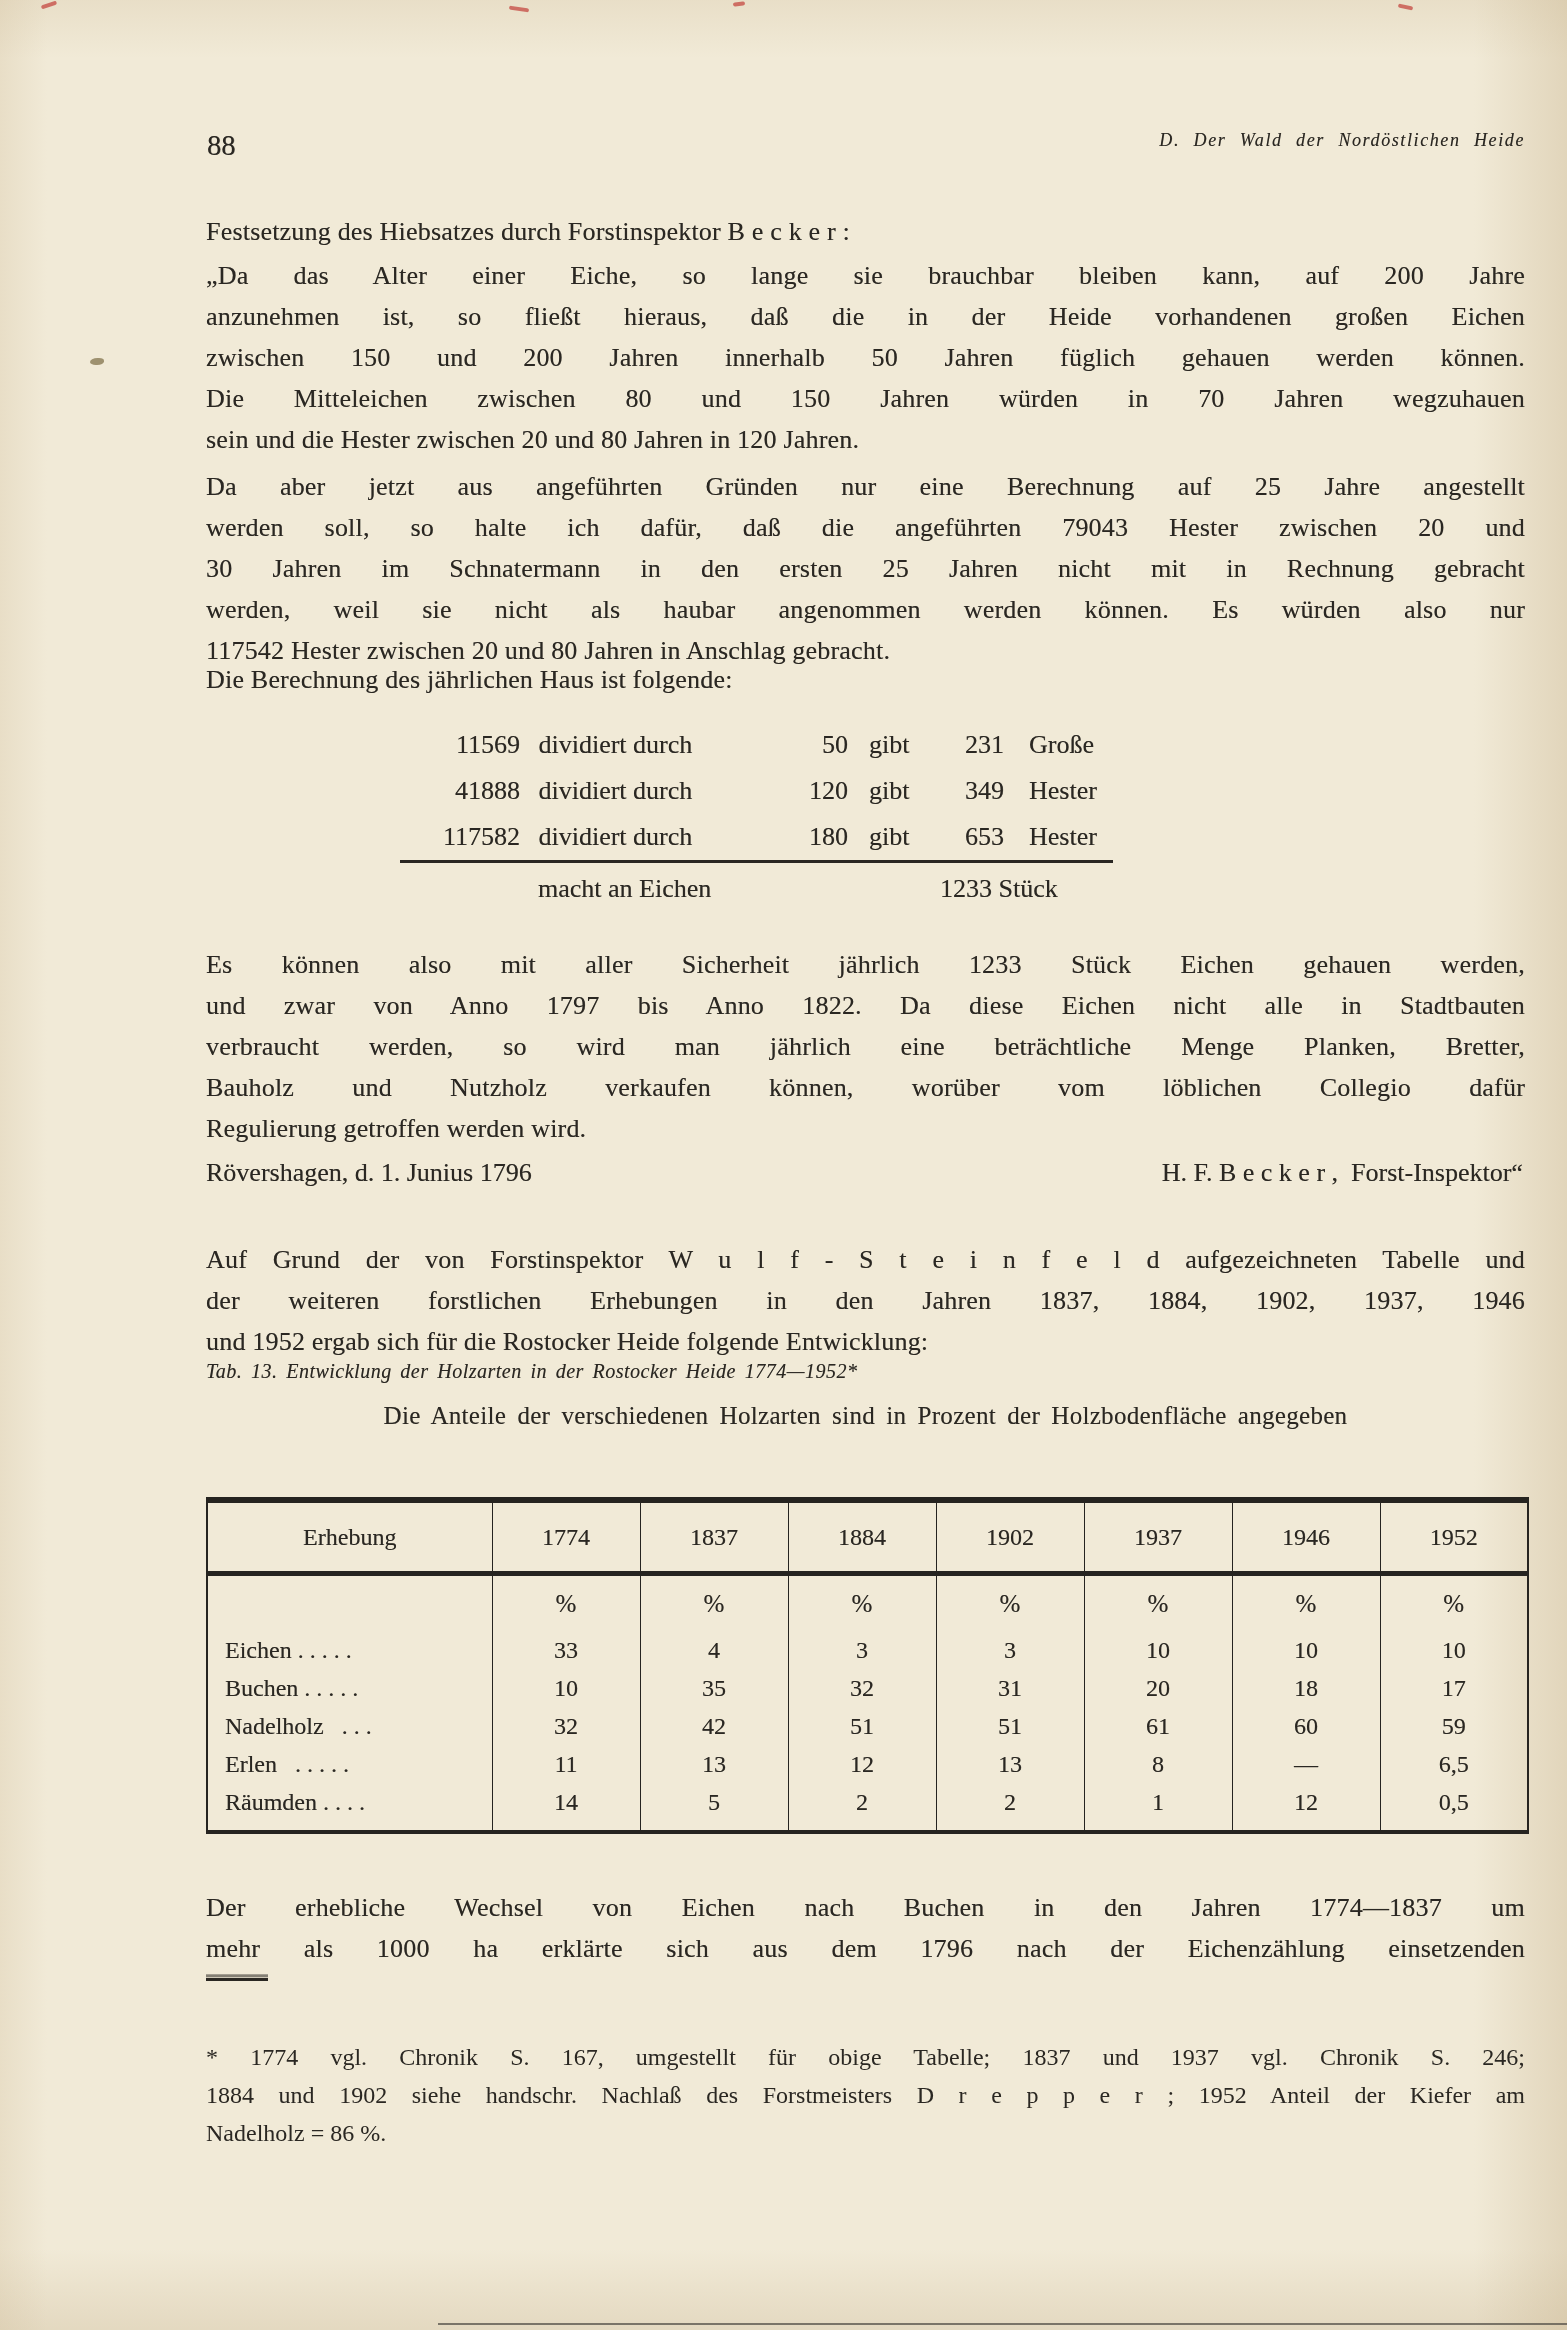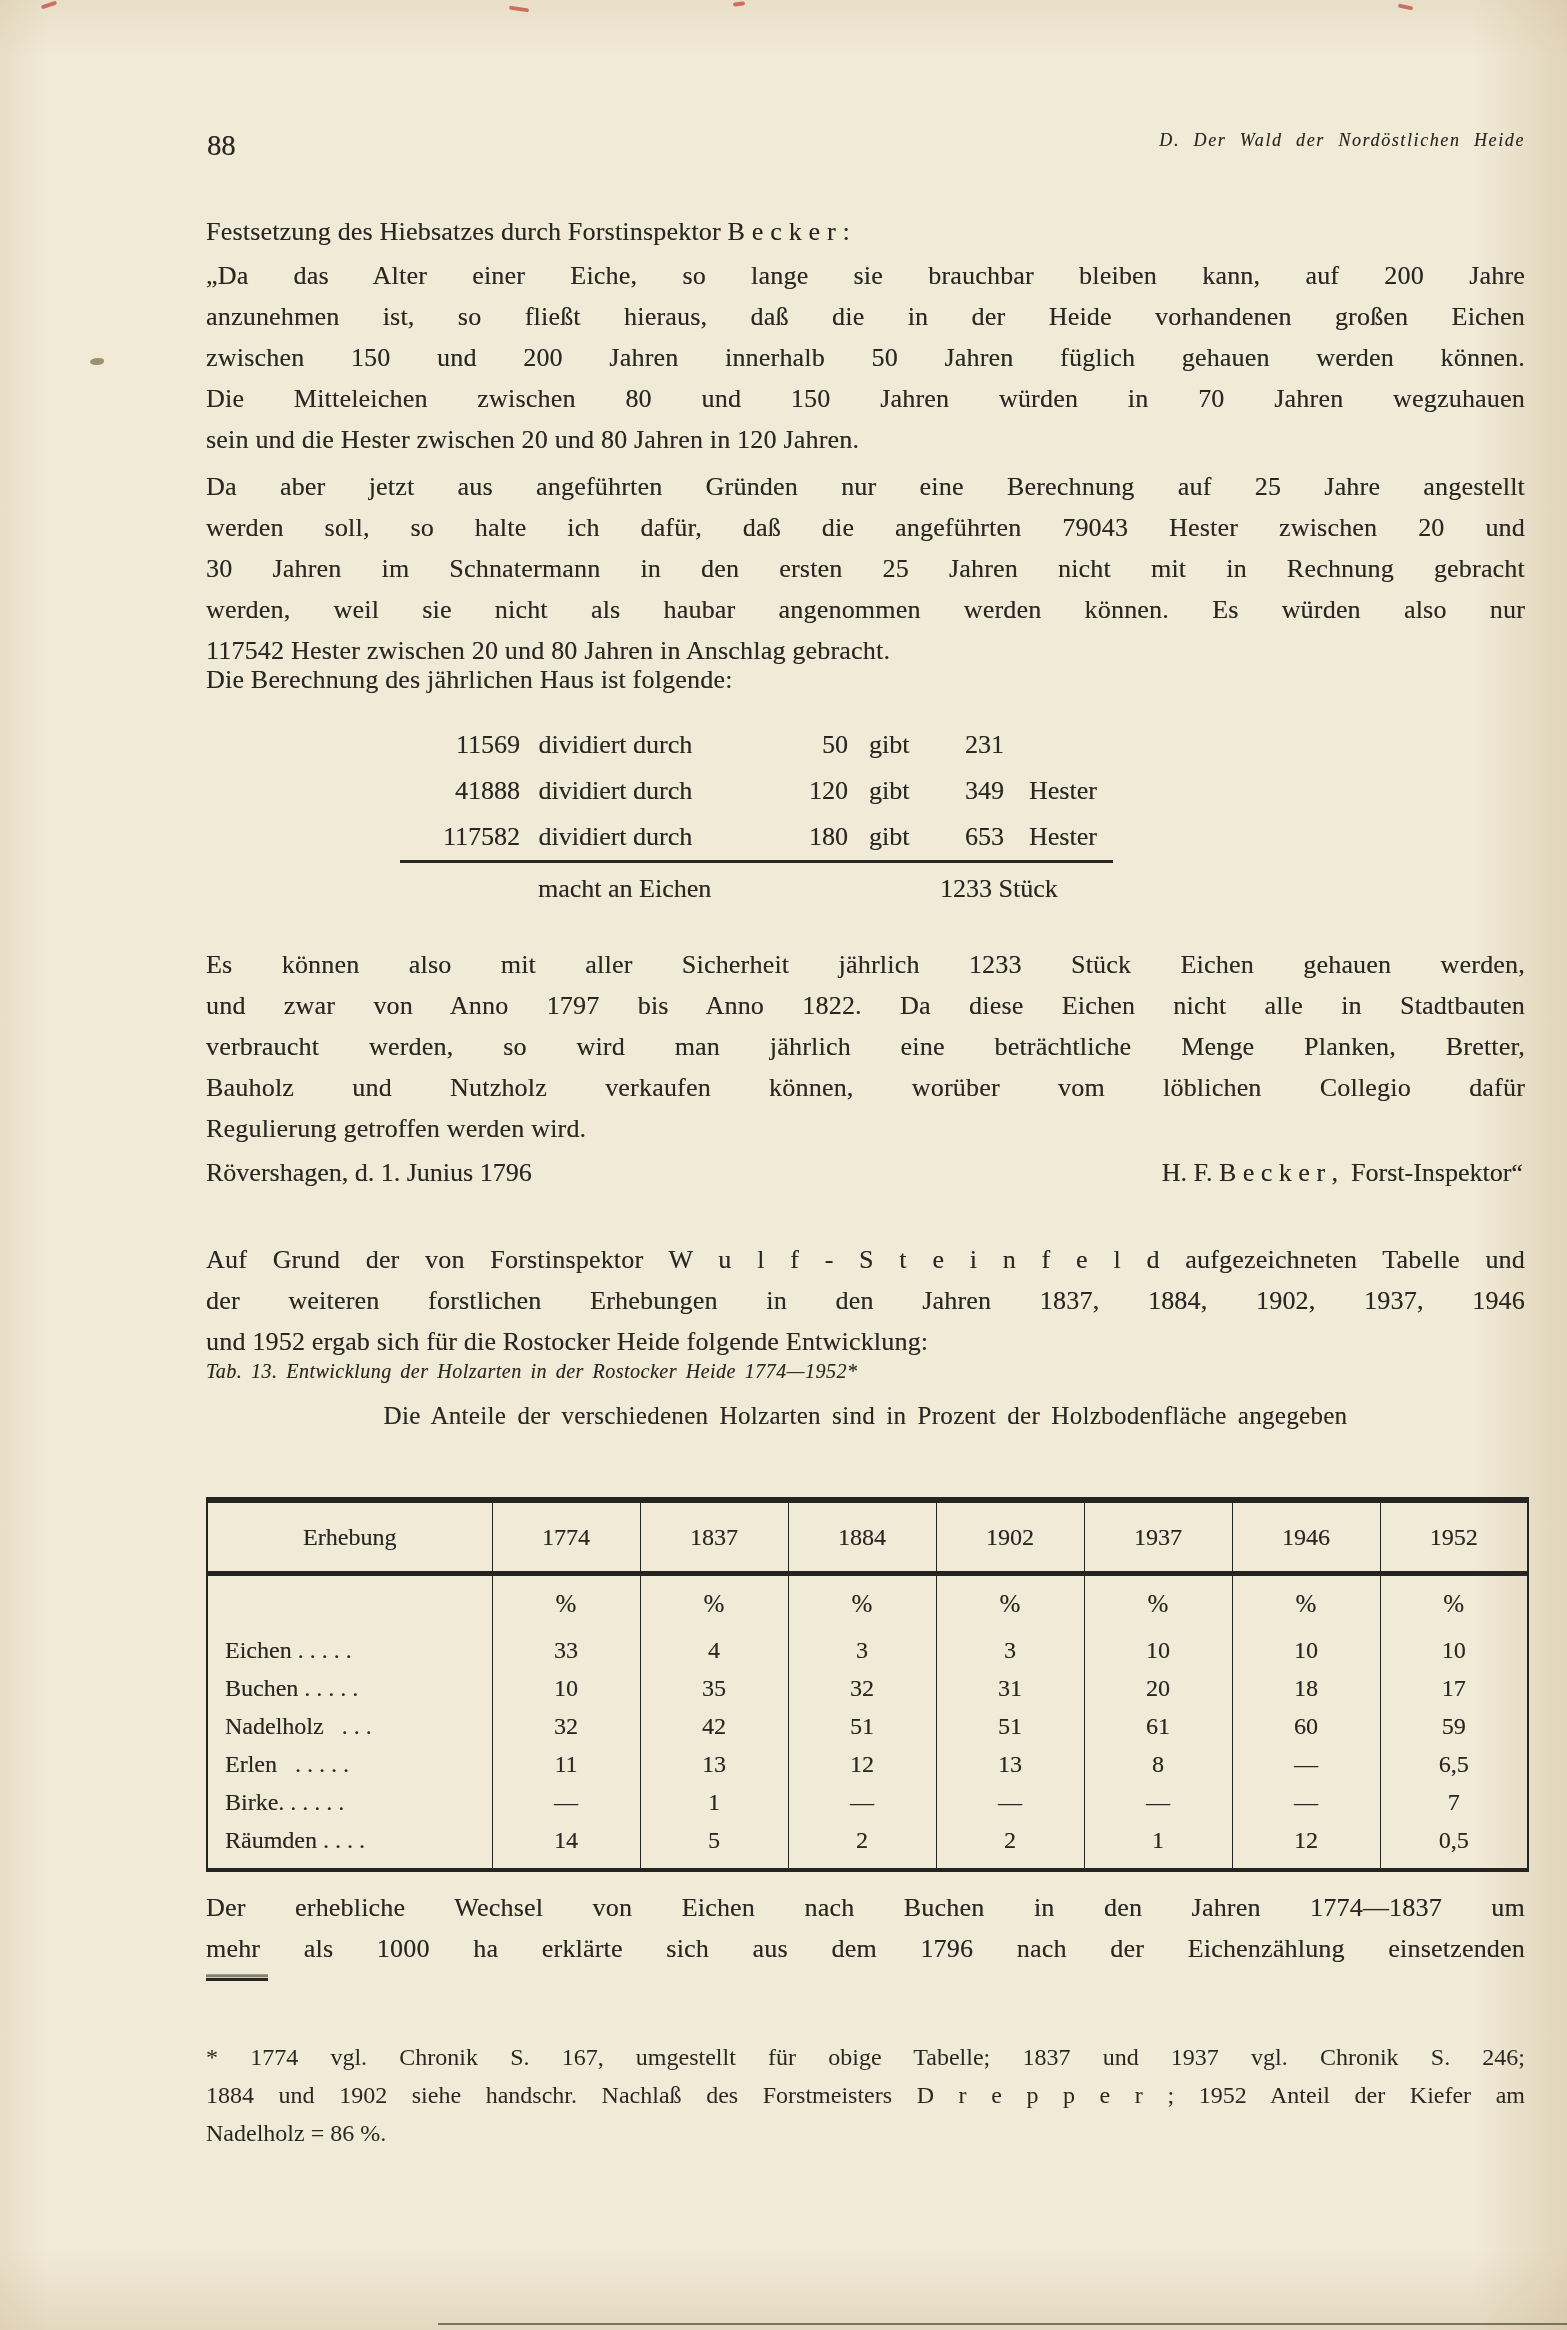--- a/index.html
+++ b/index.html
@@ -137,20 +137,21 @@
 
     <div class="blk body-text" id="calc-intro">Die Berechnung des jährlichen Haus ist folgende:</div>
 
     <div class="blk" id="calc-rows">
         <div class="calc-row">
           <span class="c1">11569</span>
           <span class="c2">dividiert durch</span>
           <span class="c3">50</span>
           <span class="c4">gibt</span>
           <span class="c5">231</span>
+          <span class="c6">Große</span>
         </div>
         <div class="calc-row">
           <span class="c1">41888</span>
           <span class="c2">dividiert durch</span>
           <span class="c3">120</span>
           <span class="c4">gibt</span>
           <span class="c5">349</span>
           <span class="c6">Hester</span>
         </div>
         <div class="calc-row">
@@ -258,30 +259,20 @@
             <td class="label-cell">Erlen   . . . . .</td>
             <td>11</td>
             <td>13</td>
             <td>12</td>
             <td>13</td>
             <td>8</td>
             <td>—</td>
             <td>6,5</td>
           </tr>
           <tr class="data-row">
-            <td class="label-cell">Birke. . . . . .</td>
-            <td>—</td>
-            <td>1</td>
-            <td>—</td>
-            <td>—</td>
-            <td>—</td>
-            <td>—</td>
-            <td>7</td>
-          </tr>
-          <tr class="data-row">
             <td class="label-cell">Räumden . . . .</td>
             <td>14</td>
             <td>5</td>
             <td>2</td>
             <td>2</td>
             <td>1</td>
             <td>12</td>
             <td>0,5</td>
           </tr>
         </tbody>

